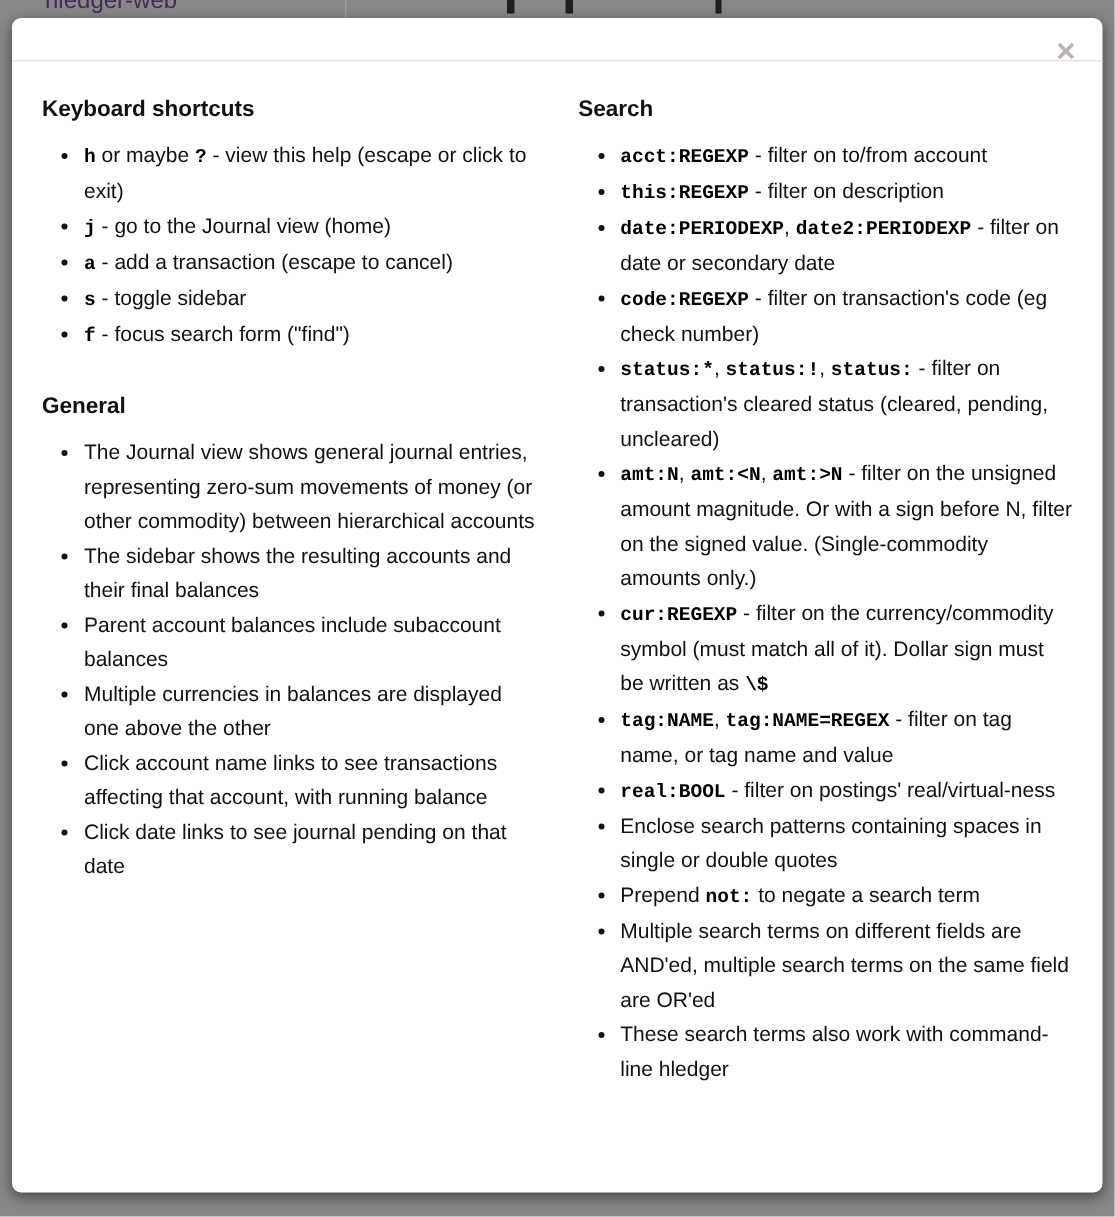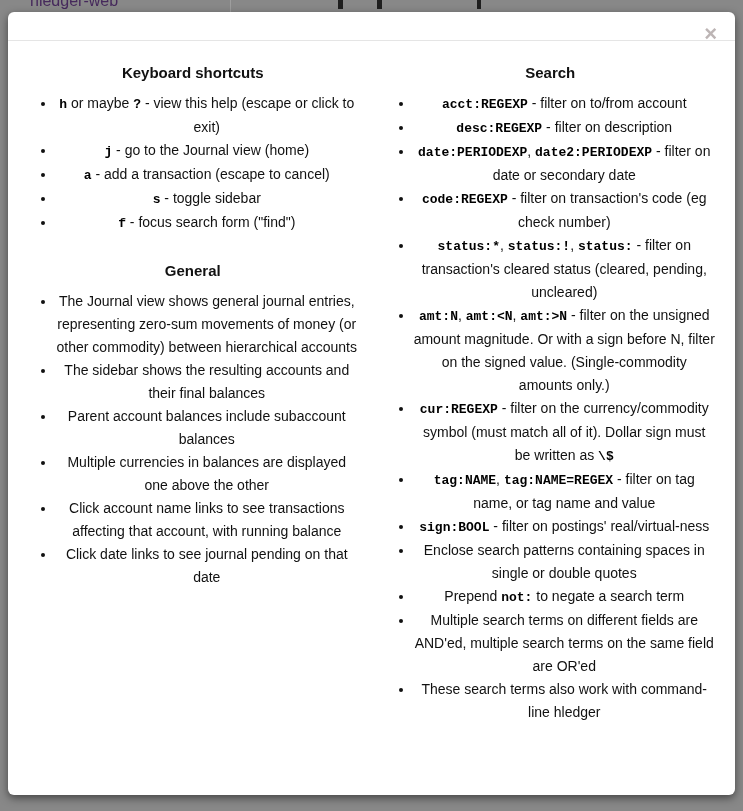--- a/index.html
+++ b/index.html
@@ -46,21 +46,21 @@
   .close{
     position:absolute;top:12px;right:18px;
     background:none;border:none;padding:0;cursor:pointer;
     font-size:22px;font-weight:bold;color:#bdb5b5;line-height:20px;
     font-family:"Liberation Sans",sans-serif;
   }
   .modal-body{
     padding:8px 20px 20px 20px;
     display:flex;align-items:flex-start;
   }
-  .col{box-sizing:border-box;width:50%;text-align:center;}
+  .col{box-sizing:border-box;width:50%;}
   .col-left{padding-right:14px;}
   .col-right{padding-left:14px;}
 
   .section-heading{
     font-size:15px;font-weight:bold;color:#111;
     margin:26px 0 10px 0;line-height:19px;
   }
   .col .section-heading:first-child{margin-top:14px;}
 
   .help-list{
@@ -107,28 +107,28 @@
           <li>Parent account balances include subaccount balances</li>
           <li>Multiple currencies in balances are displayed one above the other</li>
           <li>Click account name links to see transactions affecting that account, with running balance</li>
           <li>Click date links to see journal pending on that date</li>
         </ul>
       </div>
     <div class="col col-right">
         <h3 class="section-heading">Search</h3>
         <ul class="help-list">
           <li><code>acct:REGEXP</code> - filter on to/from account</li>
-          <li><code>desc:REGEXP</code> - filter on description</li>
+          <li><code>this:REGEXP</code> - filter on description</li>
           <li><code>date:PERIODEXP</code>, <code>date2:PERIODEXP</code> - filter on date or secondary date</li>
           <li><code>code:REGEXP</code> - filter on transaction's code (eg check number)</li>
           <li><code>status:*</code>, <code>status:!</code>, <code>status:</code> - filter on transaction's cleared status (cleared, pending, uncleared)</li>
           <li><code>amt:N</code>, <code>amt:&lt;N</code>, <code>amt:&gt;N</code> - filter on the unsigned amount magnitude. Or with a sign before N, filter on the signed value. (Single-commodity amounts only.)</li>
           <li><code>cur:REGEXP</code> - filter on the currency/commodity symbol (must match all of it). Dollar sign must be written as <code>\$</code></li>
           <li><code>tag:NAME</code>, <code>tag:NAME=REGEX</code> - filter on tag name, or tag name and value</li>
-          <li><code>sign:BOOL</code> - filter on postings' real/virtual-ness</li>
+          <li><code>real:BOOL</code> - filter on postings' real/virtual-ness</li>
           <li>Enclose search patterns containing spaces in single or double quotes</li>
           <li>Prepend <code>not:</code> to negate a search term</li>
           <li>Multiple search terms on different fields are AND'ed, multiple search terms on the same field are OR'ed</li>
           <li>These search terms also work with command-line hledger</li>
         </ul>
       </div>
   </div>
 </div>
 
 </body></html>

